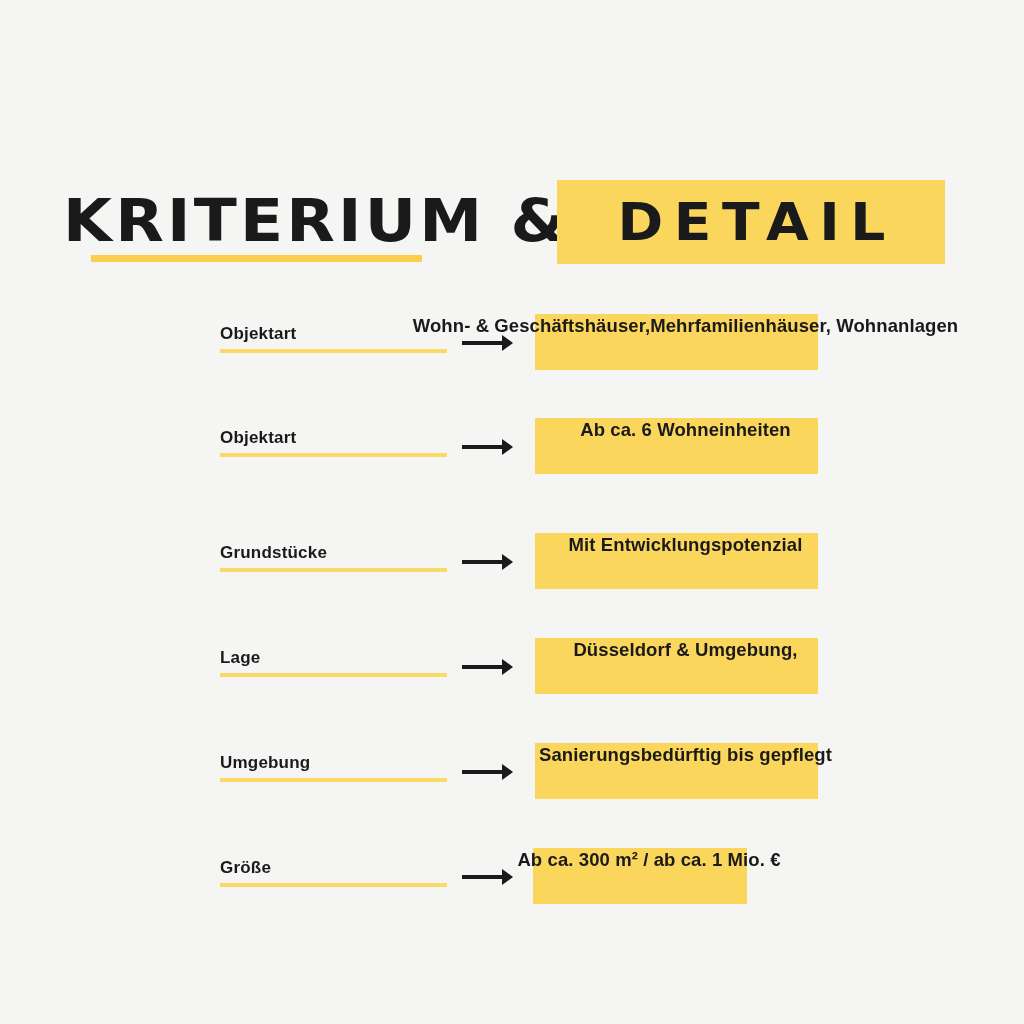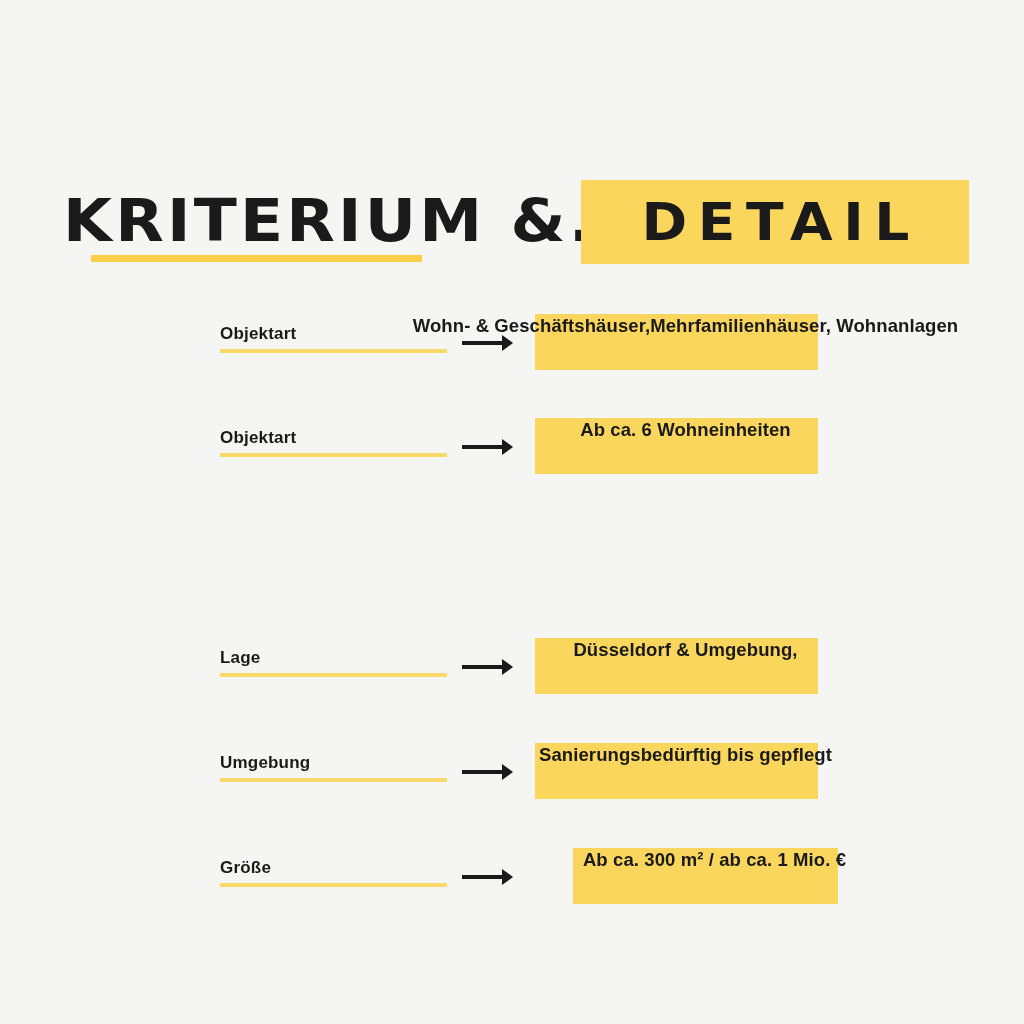--- a/index.html
+++ b/index.html
@@ -33,21 +33,21 @@
     position: absolute;
     left: 91px; top: 255px;
     width: 331px; height: 7px;
     background: var(--title_underline, #FBCF49);
   }
   .detail-header-box {
     position: absolute;
     left: 557px; top: 180px;
     width: 388px; height: 84px;
     background: var(--accent, #FBD65C);
-    display: flex; align-items: center; justify-content: center; margin-left: 24px;
+    display: flex; align-items: center; justify-content: center;
   }
   .detail-header-box .title-right {
     font-family: "DejaVu Sans", sans-serif;
     font-weight: 900;
     font-size: 52px;
     letter-spacing: 10px;
     color: var(--text, #141414);
     transform: scaleX(1.06);
     transform-origin: center;
     white-space: nowrap;
@@ -105,21 +105,21 @@
     position: absolute;
     left: 535px; top: 0;
     width: 283px; height: 56px;
     background: var(--accent, #FBD65C);
     display: flex;
     flex-direction: row;
     justify-content: center;
     padding-left: 18px;
     box-sizing: border-box;
   }
-  .row-6 .detail-box { left: 533px; width: 265px; margin-left: 40px; }
+  .row-6 .detail-box { left: 533px; width: 214px; }
   .detail-box span {
     display: block;
     font-size: 18.5px;
     font-weight: bold;
     line-height: 23px;
     color: var(--text, #151515);
     letter-spacing: 0.1px;
     white-space: nowrap;
   }
   .detail-box span:empty { display: none; }
@@ -156,20 +156,33 @@
     <div class="arrow">
         <span class="shaft"></span>
         <span class="head"></span>
       </div>
     <div class="detail-box">
       <span>Ab ca. 6 Wohneinheiten</span>
 
     </div>
   </div>
 
+  <div class="row row-3">
+    <div class="label-wrap">
+      <span class="label">Grundstücke</span>
+    </div>
+    <div class="arrow">
+        <span class="shaft"></span>
+        <span class="head"></span>
+      </div>
+    <div class="detail-box">
+      <span>Mit Entwicklungspotenzial</span>
+
+    </div>
+  </div>
 
   <div class="row row-4">
     <div class="label-wrap">
       <span class="label">Lage</span>
     </div>
     <div class="arrow">
         <span class="shaft"></span>
         <span class="head"></span>
       </div>
     <div class="detail-box">

